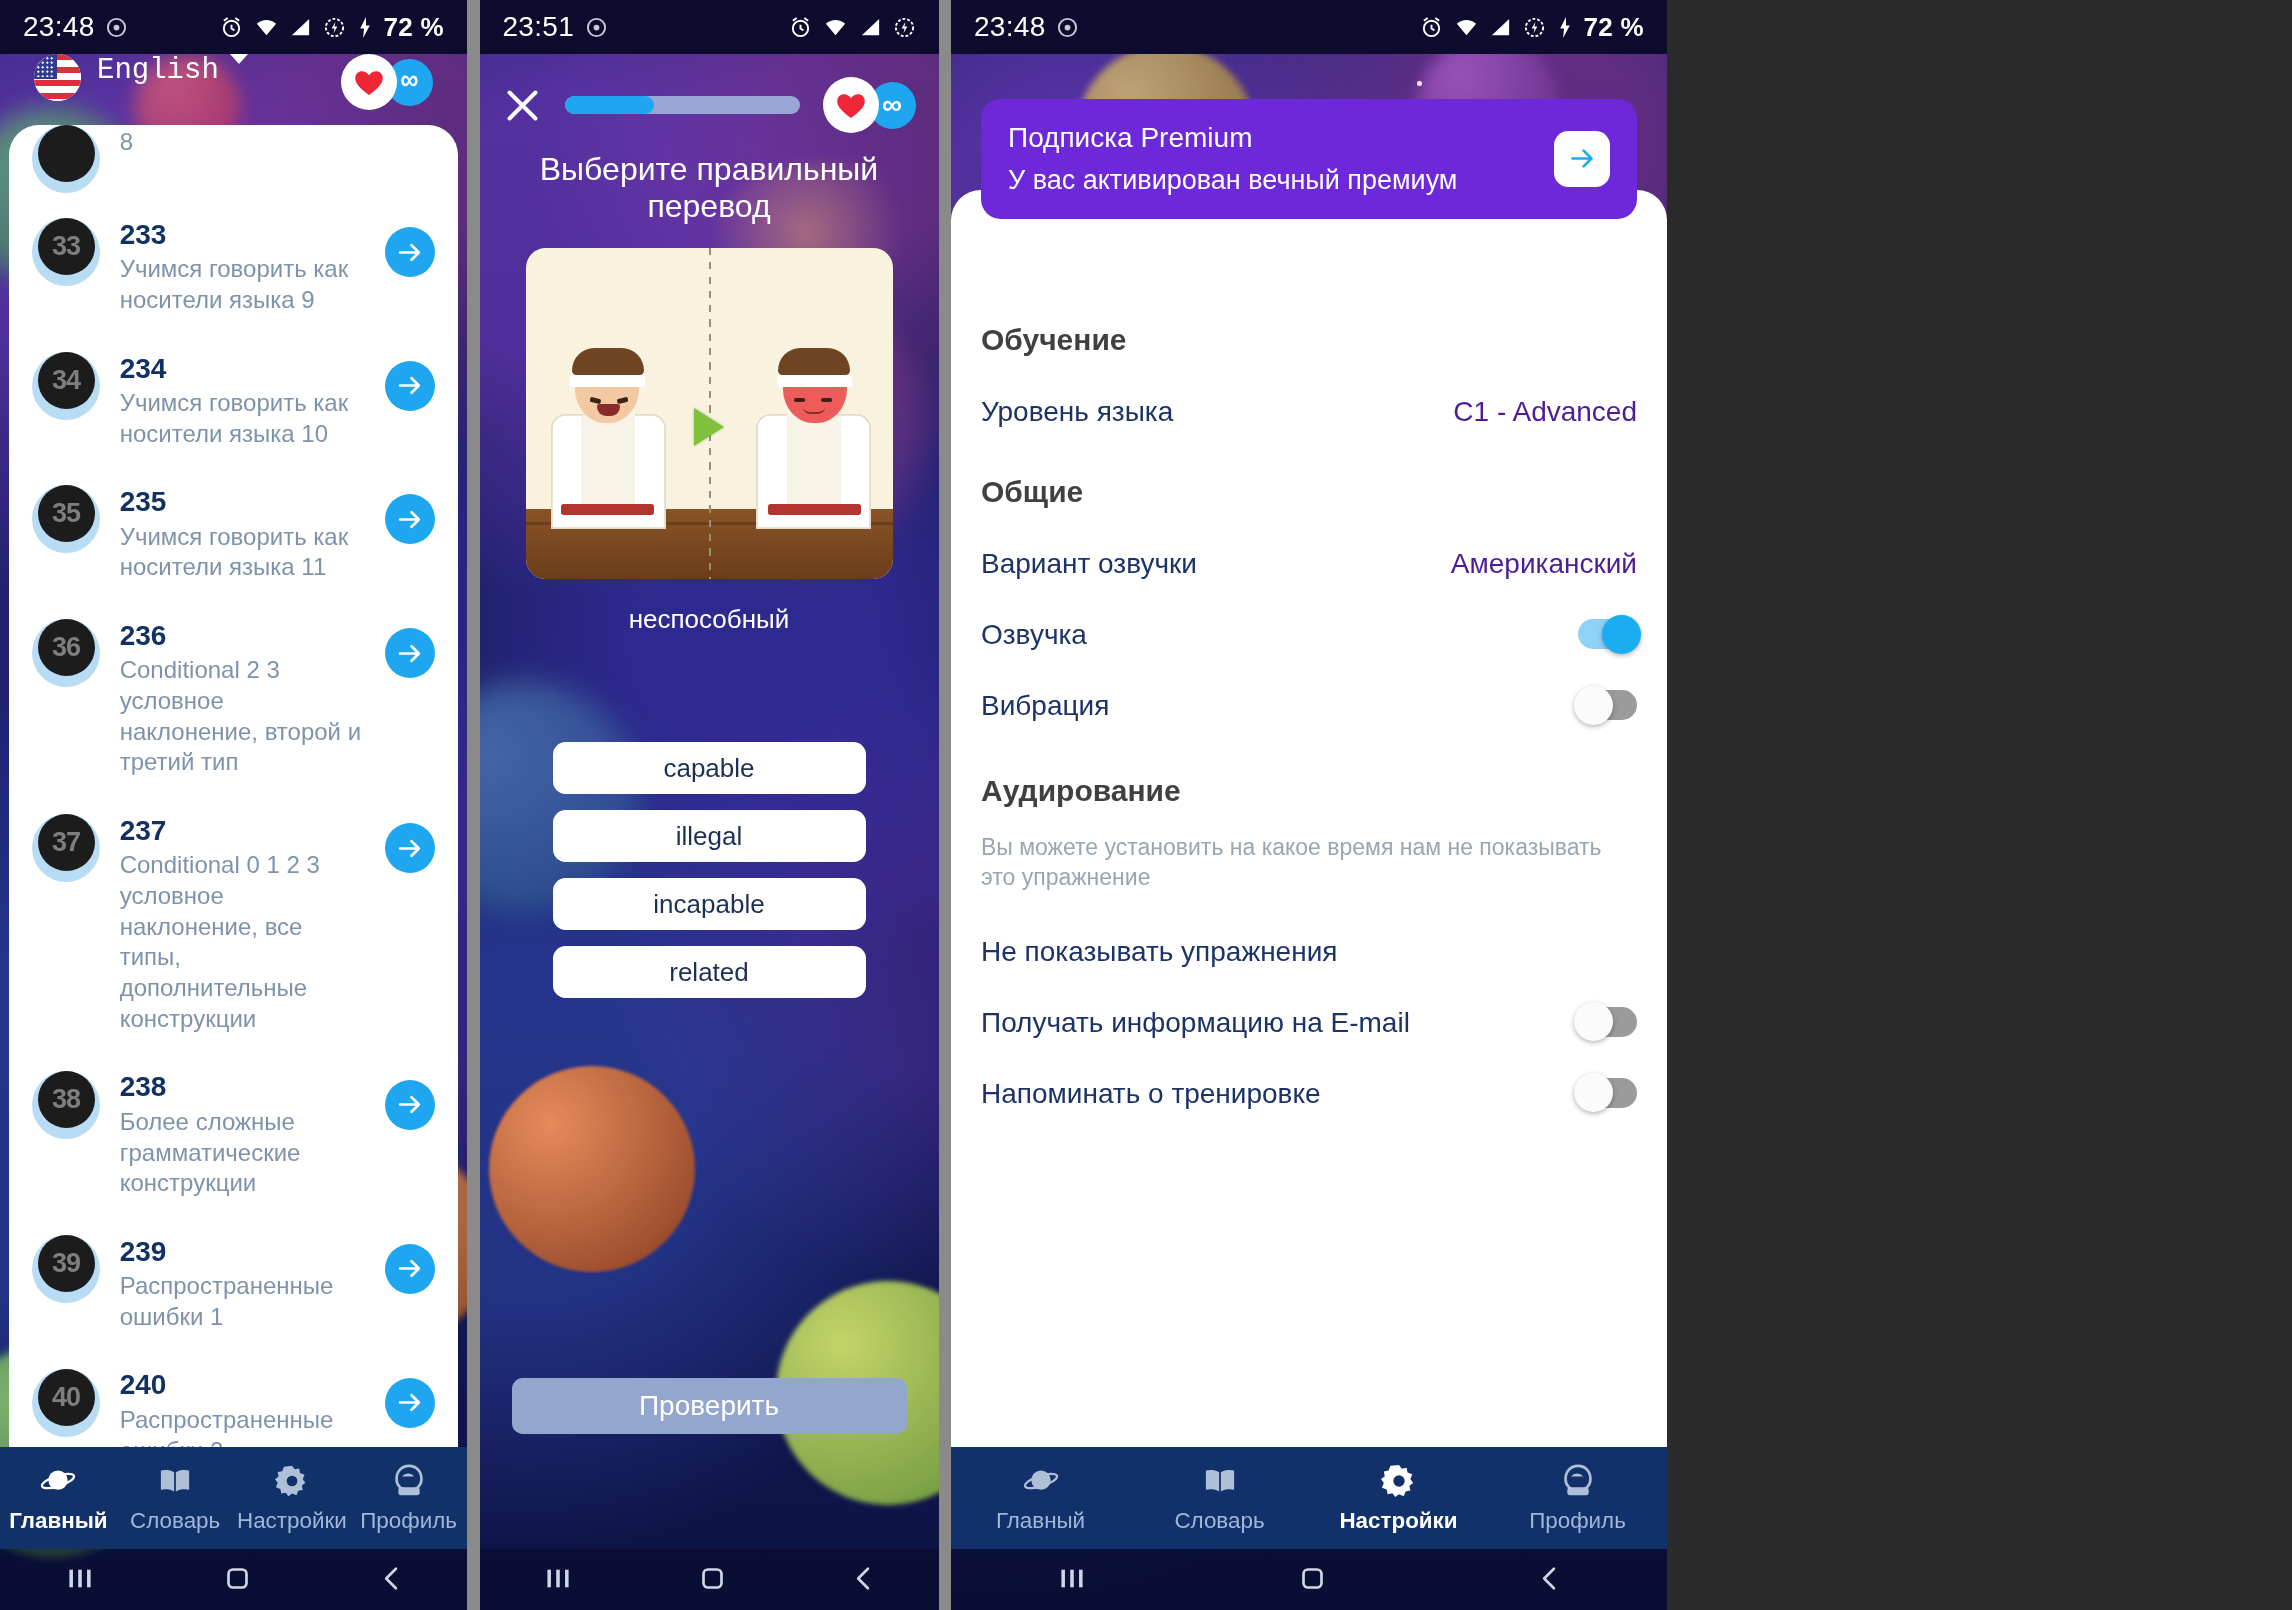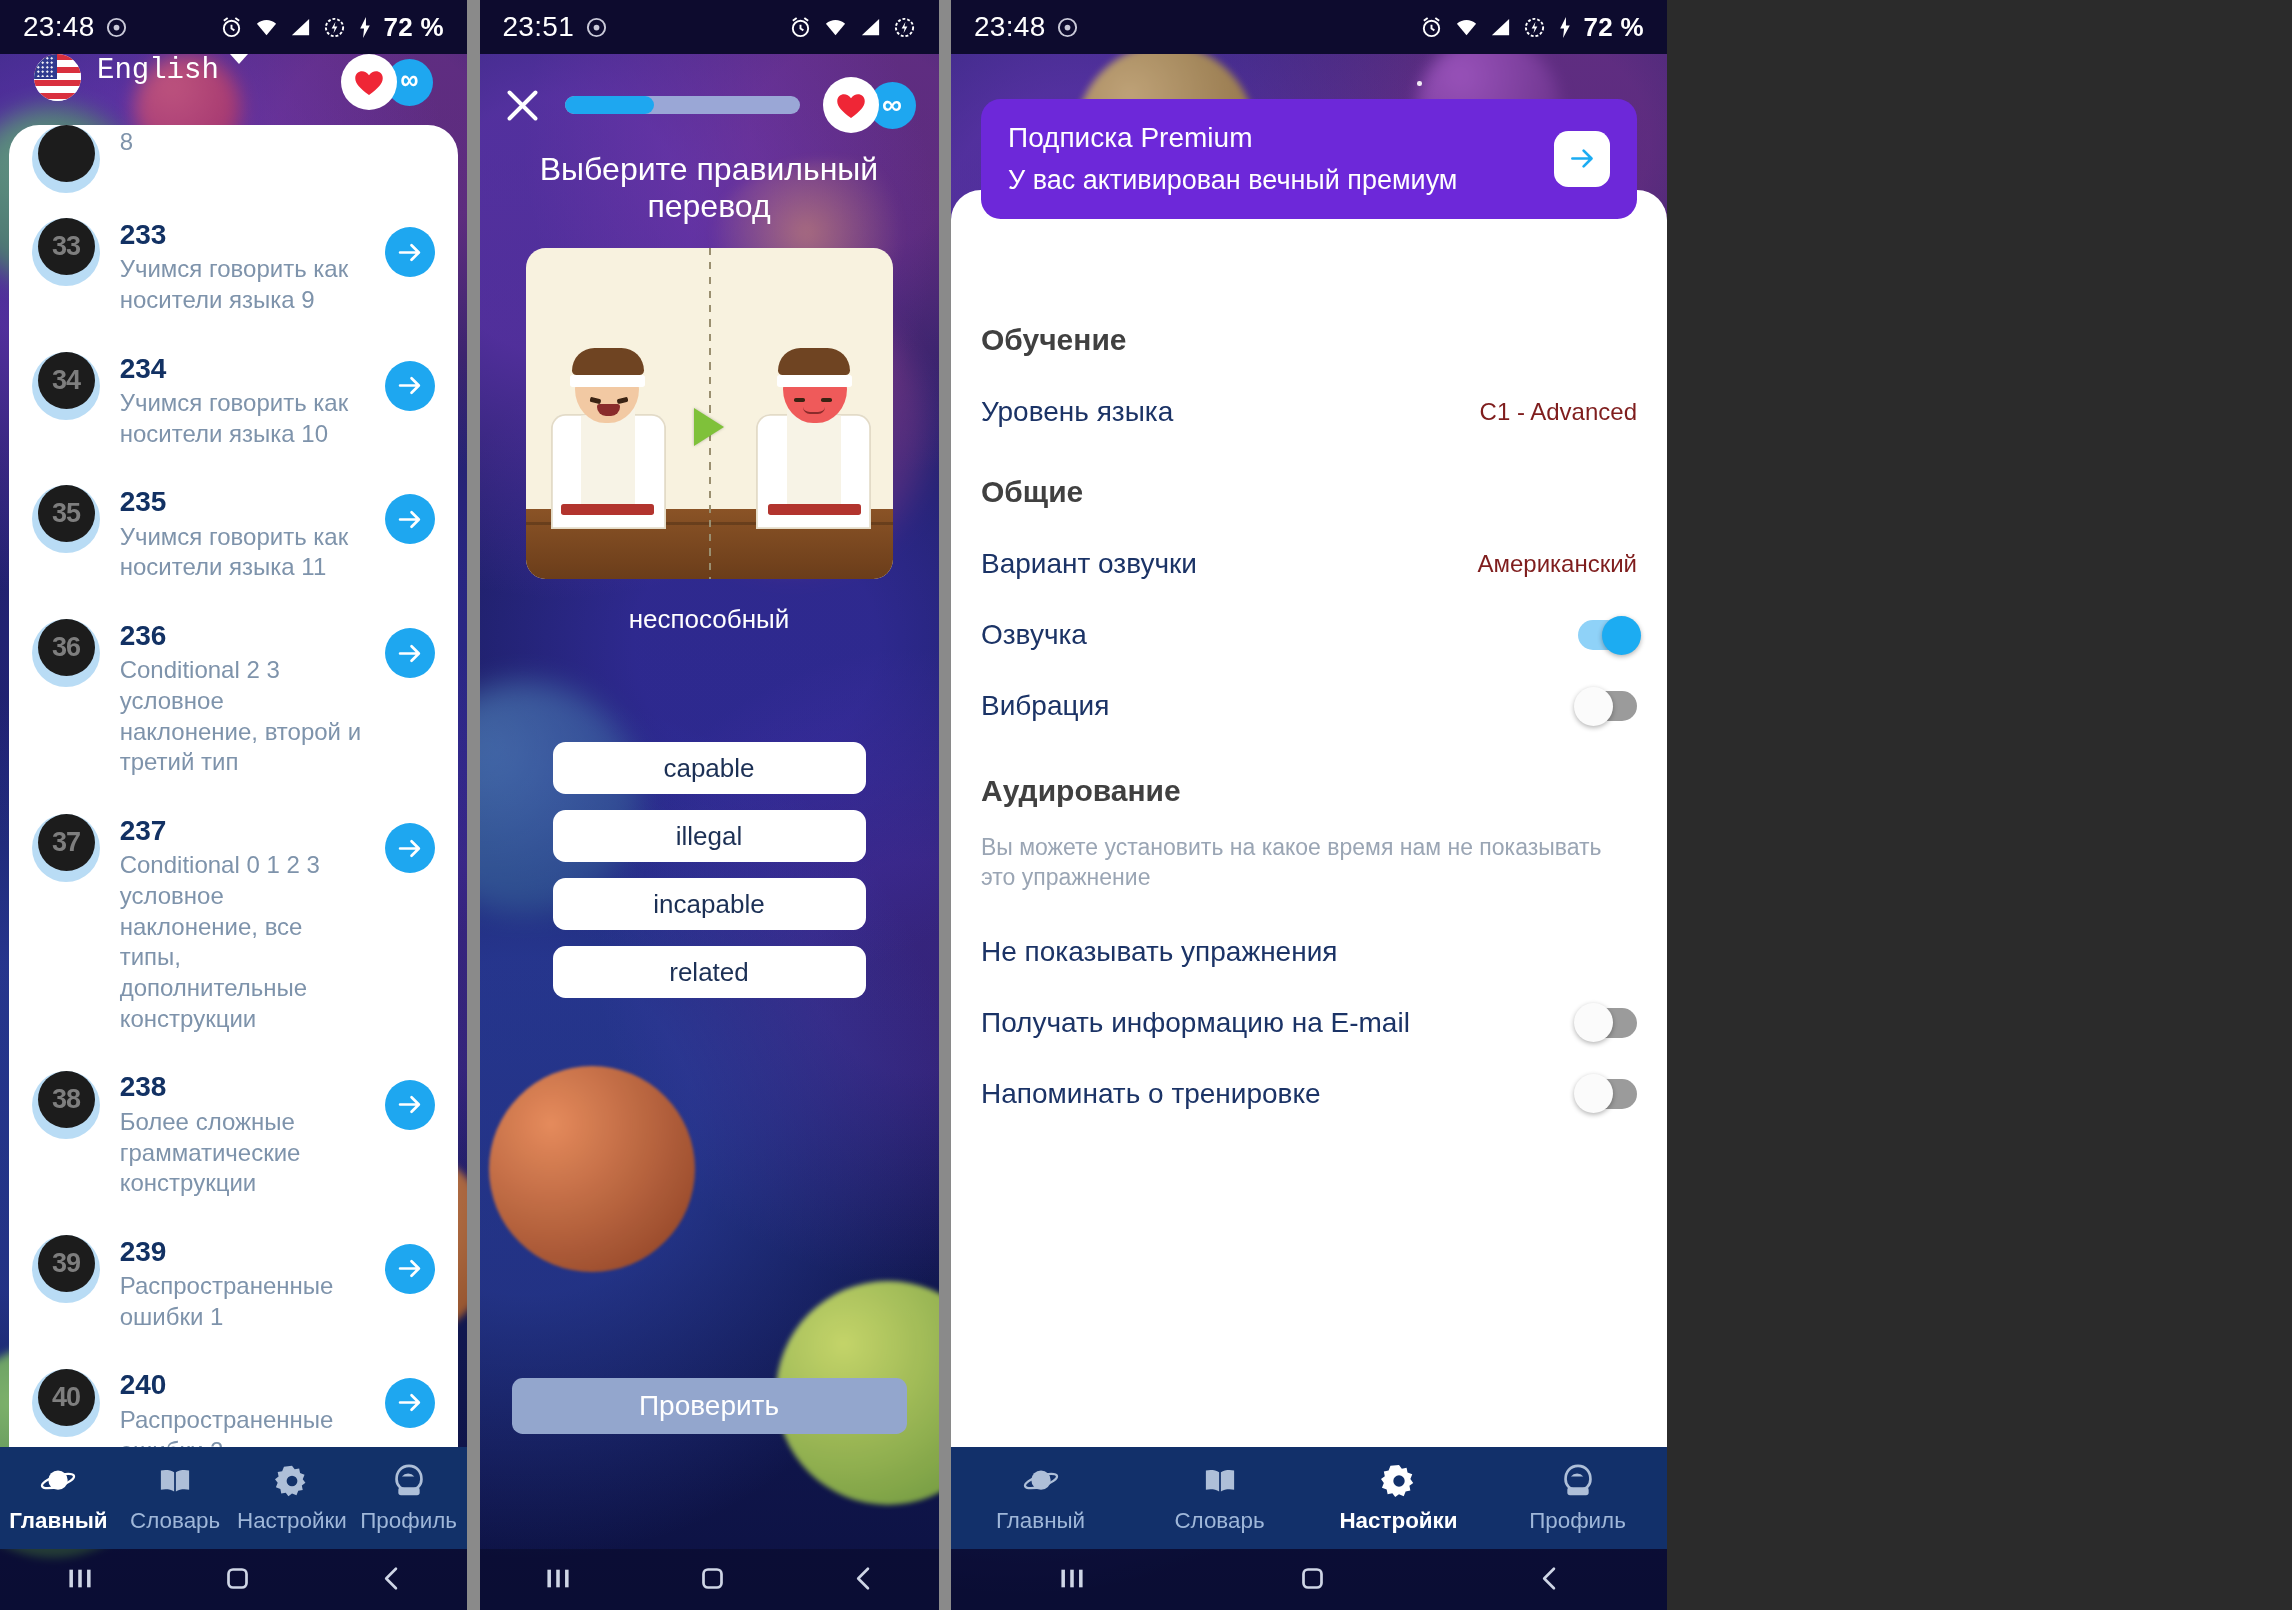--- a/index.html
+++ b/index.html
@@ -178,23 +178,23 @@
   }
   .premium-texts { flex:1 1 auto; color:#fff; }
   .premium-title { font-size: 28px; margin-bottom: 10.7px; }
   .premium-sub { font-size: 27px; }
   .premium-arrow {
     width: 56px; height: 56px; flex:0 0 auto; background:#fff; border-radius: 14.3px;
     display:flex; align-items:center; justify-content:center;
   }
 
   .sec-head { color:#404040; font-size: 30px; font-weight: 700; margin: 47px 0 0 0; }
-  .row { display:flex; align-items:center; margin-top: 39px; }
+  .row { display:flex; align-items:flex-start; margin-top: 39px; }
   .row-label { color:#1b3366; font-size: 28px; flex:1 1 auto; }
-  .row-value { color:#7f1d1d; font-size: 24px; }
+  .row-value { color:#4c1d95; font-size: 28px; }
   .hint { color:#9aa5b4; font-size: 23px; line-height:1.3; margin-top: 25px; }
   .linkrow { color:#1b3366; font-size: 28px; margin-top: 43px; }
 
   .toggle { width: 59px; height: 30px; border-radius: 15px; position: relative; flex:0 0 auto; }
   .toggle .knob { position:absolute; top:-4.5px; width:39px; height:39px; border-radius:50%;
     box-shadow: 0 1.8px 5.4px rgba(0,0,0,.3); }
   .toggle.on { background:#8fd2f8; }
   .toggle.on .knob { right:-3.6px; background:#1cacf2; }
   .toggle.off { background:#9b9b9b; }
   .toggle.off .knob { left:-3.6px; background:#fbfbfb; }

